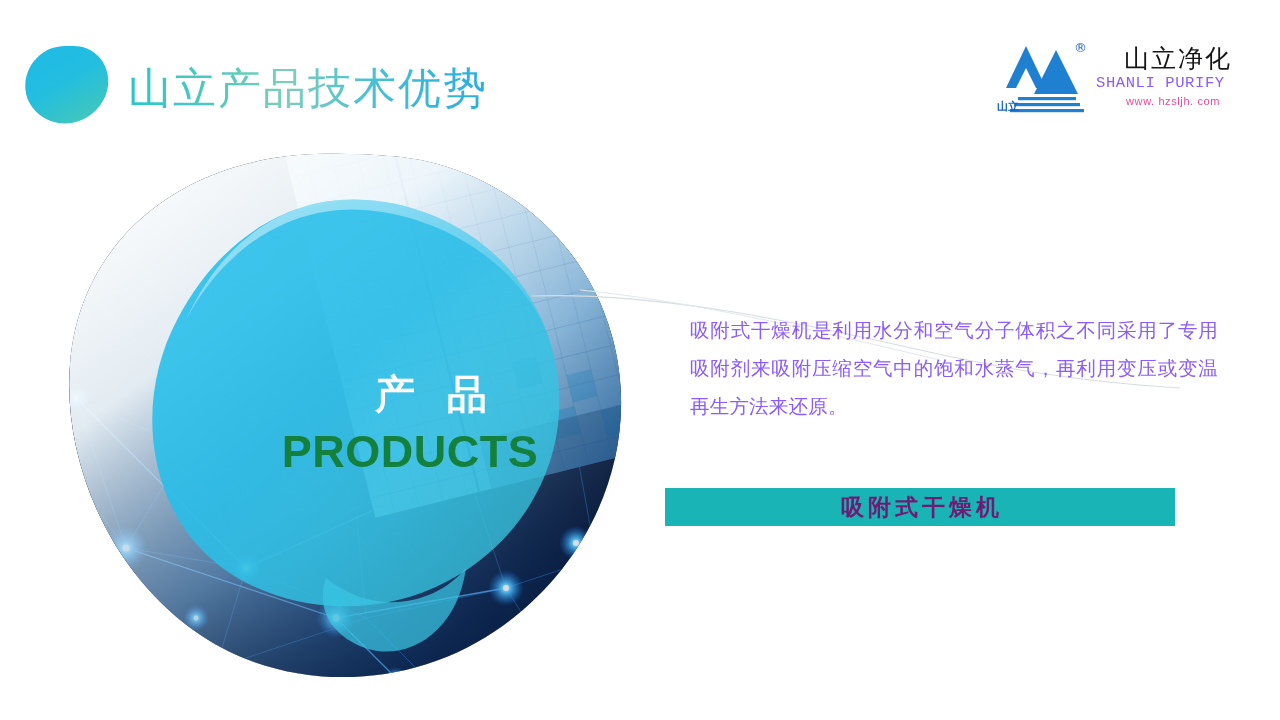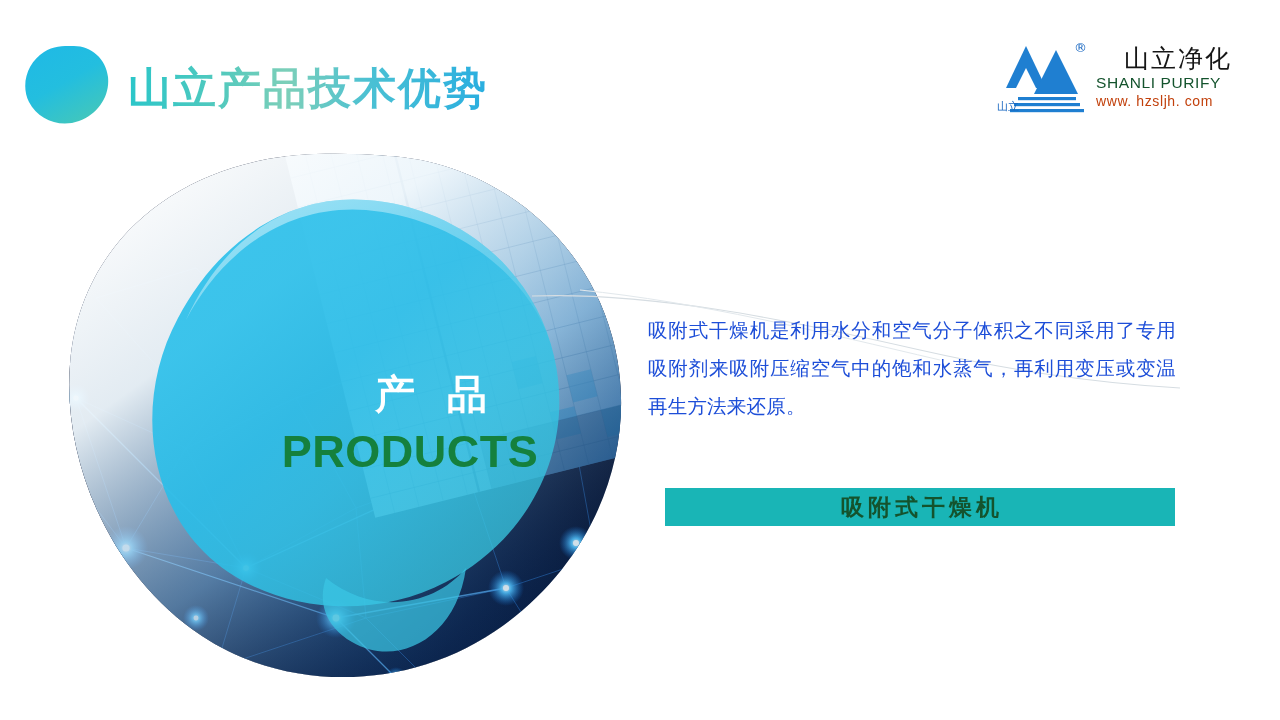--- a/index.html
+++ b/index.html
@@ -38,21 +38,21 @@
     height: 80px;
   }
   .header-title {
     position: absolute;
     left: 128px;
     top: 60px;
     font-size: 43px;
     line-height: 56px;
     letter-spacing: 2px;
     font-family: "DejaVu Sans", "Liberation Sans", sans-serif;
-    font-weight: 700;
+    font-weight: 400;
     background-image: linear-gradient(90deg, #2bc6c9 0%, #53c9bd 26%, #7ccfb9 44%, #49c0d4 68%, #29aee0 100%);
     -webkit-background-clip: text;
     background-clip: text;
     color: transparent;
     -webkit-text-fill-color: transparent;
     white-space: nowrap;
   }
 
   
   .logo {
@@ -77,52 +77,54 @@
   }
   .logo-shanli-badge {
     position: absolute;
     left: 1px;
     top: 62px;
     font-size: 11px;
     color: #1565c0;
     letter-spacing: 0px;
     font-family: "DejaVu Sans", sans-serif;
     line-height: 13px;
+    font-weight: bold;
   }
   .logo-text {
     position: absolute;
     left: 100px;
     top: 6px;
     width: 124px;
   }
   .logo-cn {
     font-size: 25px;
     line-height: 30px;
     color: #161616;
     letter-spacing: 2px;
     font-family: "DejaVu Sans", sans-serif;
     white-space: nowrap;
     margin-left: 28px;
   }
   .logo-en {
     font-size: 15.5px;
     line-height: 18px;
-    color: #14532d;
+    color: #8b5cf6;
     letter-spacing: 0.6px;
-    font-family: Liberation Sans, sans-serif;
+    font-family: Liberation Mono, monospace;
     white-space: nowrap;
   }
   .logo-url {
-    font-size: 14px;
+    font-size: 11px;
     line-height: 16px;
-    color: #c2410c;
+    color: #ec4899;
     letter-spacing: 0.6px;
     font-family: "Liberation Sans", sans-serif;
     white-space: nowrap;
     margin-top: 1px;
+    text-align: right;
   }
 
   
   .graphic {
     position: absolute;
     left: 36px;
     top: 148px;
     width: 620px;
     height: 545px;
   }
@@ -168,45 +170,45 @@
     left: 520px;
     top: 288px;
     width: 680px;
     height: 120px;
     pointer-events: none;
   }
 
   
   .description {
     position: absolute;
-    left: 648px;
+    left: 690px;
     top: 312px;
     width: 528px;
     font-size: 19.5px;
     line-height: 38px;
-    color: #1d4ed8;
+    color: #8b5cf6;
     font-family: "DejaVu Sans", sans-serif;
     letter-spacing: 0.2px;
     text-align: justify;
   }
 
   
   .banner {
     position: absolute;
     left: 665px;
     top: 488px;
     width: 510px;
     height: 38px;
     background: #19b5b6;
     display: flex;
     align-items: center;
     justify-content: center;
   }
   .banner-text {
-    color: #14532d;
+    color: #701a75;
     font-size: 23px;
     font-weight: 700;
     letter-spacing: 4px;
     text-indent: 4px;
     font-family: "DejaVu Sans", sans-serif;
   }
 </style>
 </head>
 <body>
 

